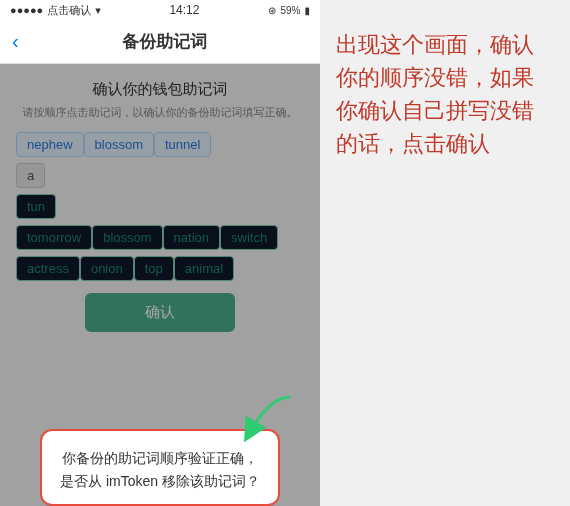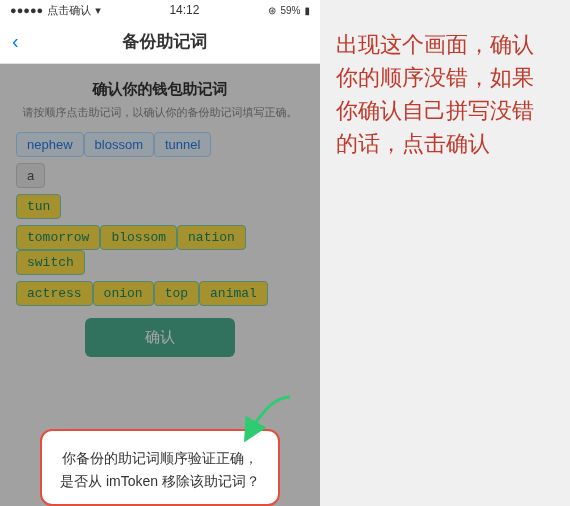--- a/index.html
+++ b/index.html
@@ -66,21 +66,21 @@
       padding: 16px;
       background: #f7f7f7;
       height: calc(506px - 64px);
       overflow: hidden;
       position: relative;
     }
 
     .section-title {
       text-align: center;
       font-size: 15px;
-      font-weight: 700;
+      font-weight: 400;
       color: #333;
       margin-bottom: 6px;
     }
 
     .section-desc {
       font-size: 11px;
       color: #888;
       text-align: center;
       margin-bottom: 12px;
       line-height: 1.4;
@@ -95,24 +95,23 @@
       color: #2a7ae2;
     }
 
     .word-chip.grey {
       background: #e8e8e8;
       border-color: #ccc;
       color: #555;
     }
 
     .word-chip.teal {
-      background: #fde047;
+      background: #0f172a;
       border-color: #7ecfb3;
       color: #1a8a6c;
-      font-family: Liberation Mono, monospace;
     }
 
     .word-row {
       display: flex;
       margin-bottom: 6px;
       flex-wrap: wrap;
     }
 
     
     .confirm-btn-bottom {

